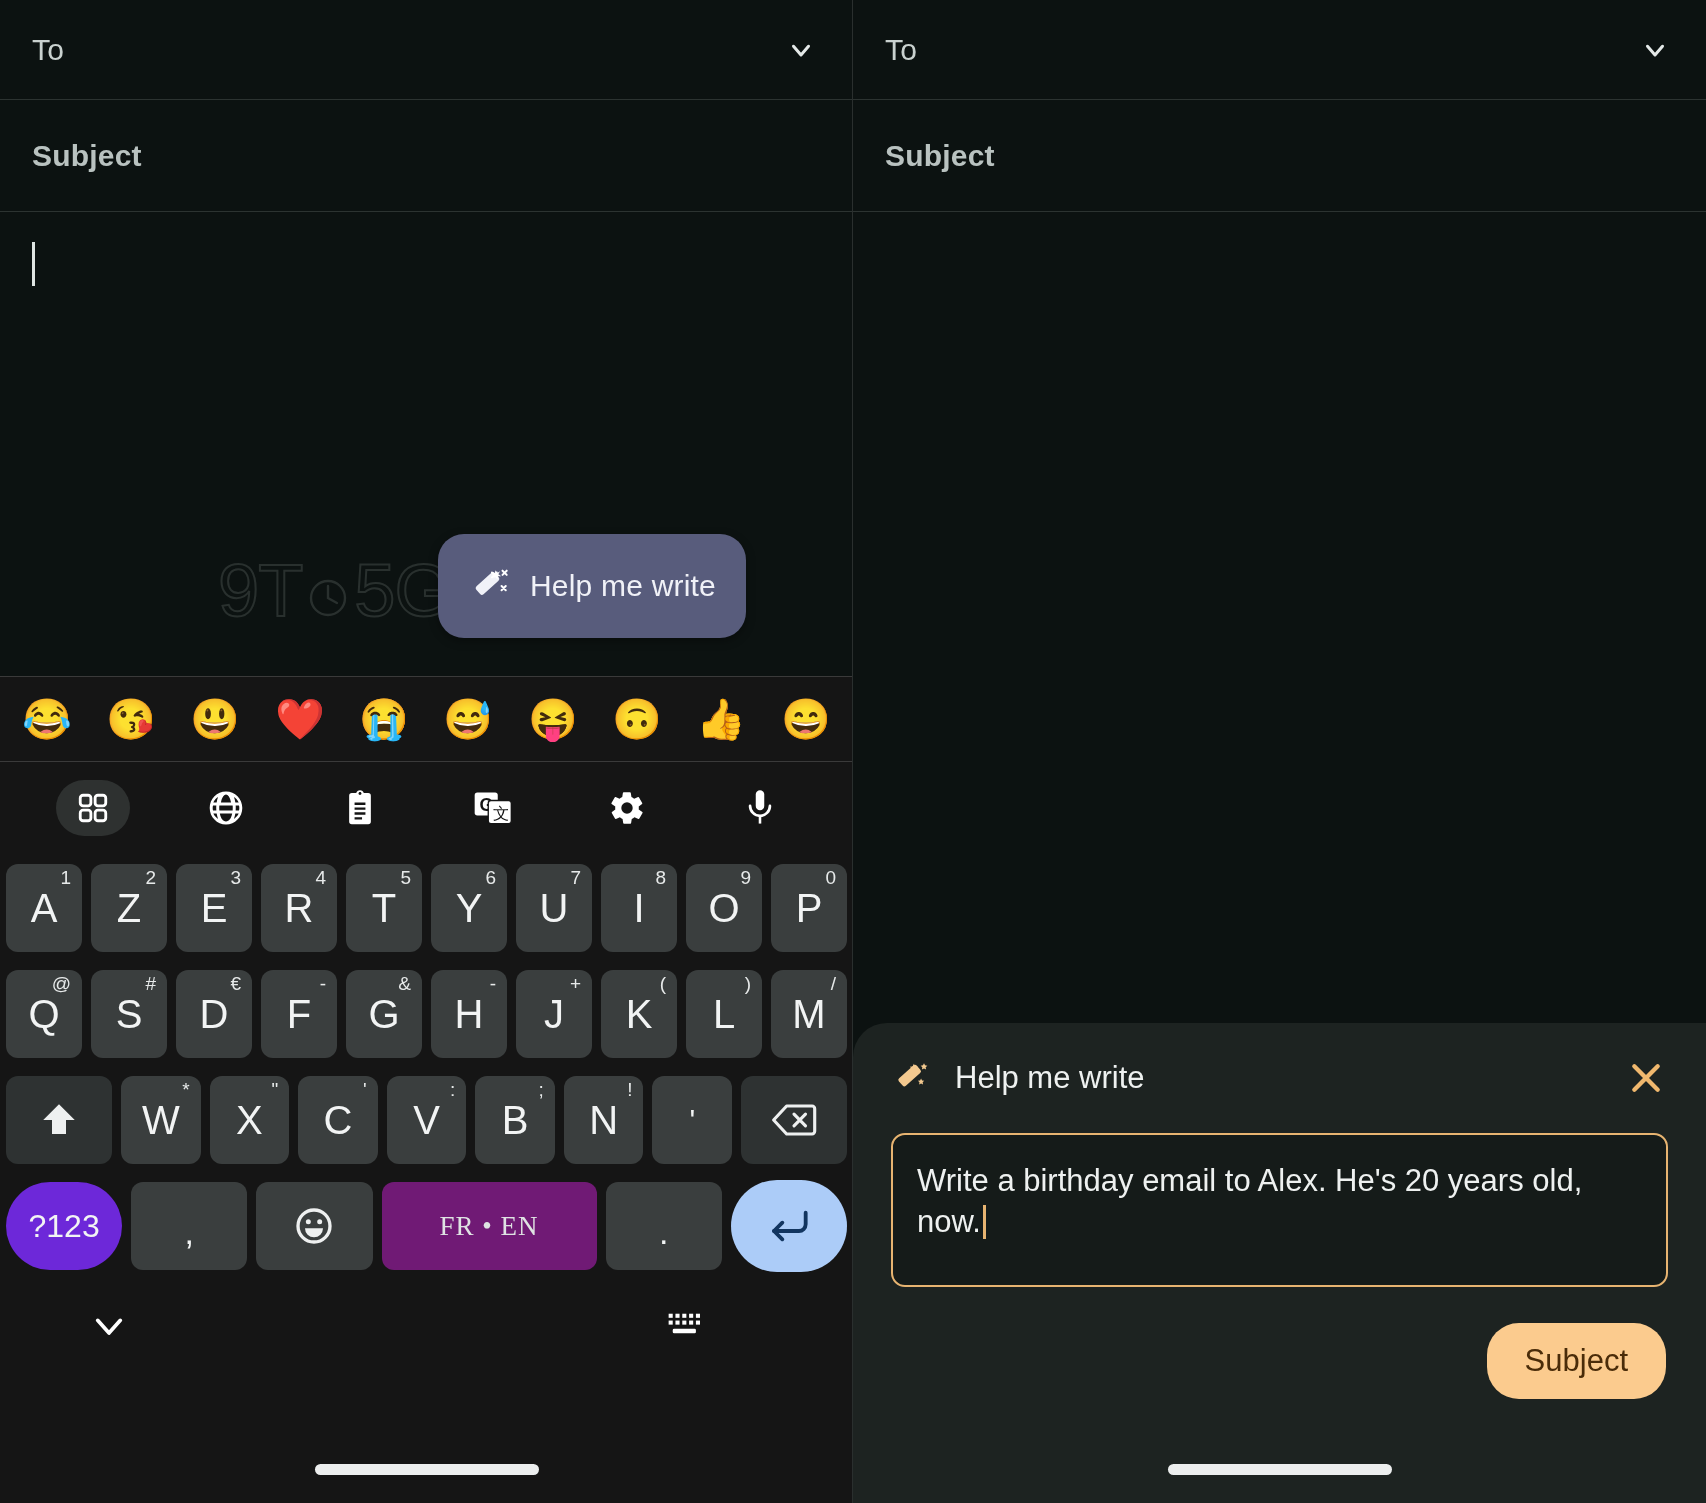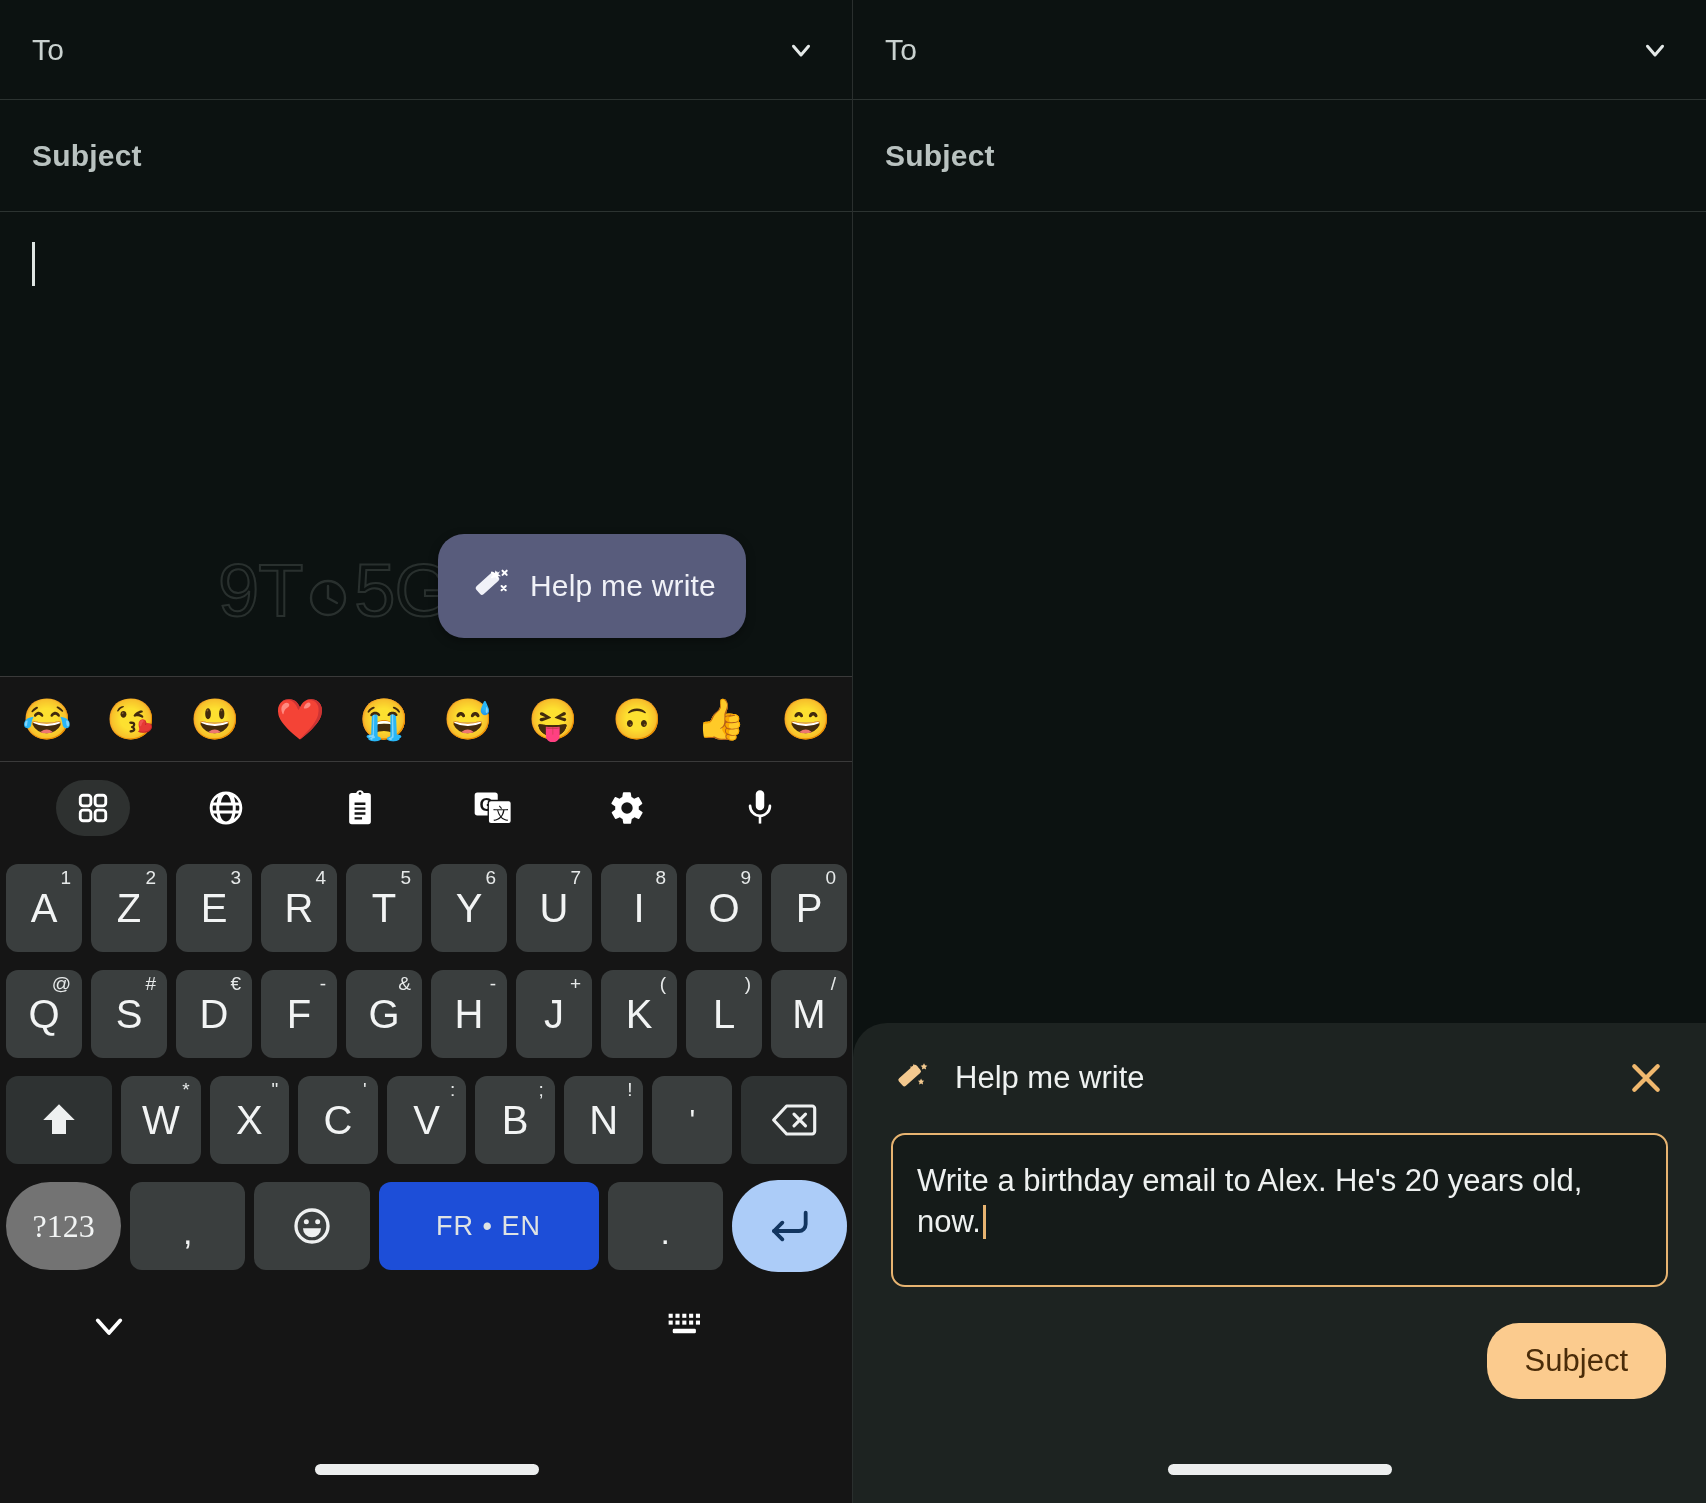--- a/index.html
+++ b/index.html
@@ -137,25 +137,25 @@
     font-family: "Liberation Sans", sans-serif;
   }
   .key .sup {
     position: absolute; top: 4px; right: 11px;
     font-size: 19px; color: #e7eaea; line-height: 1;
   }
   .key.fn { background: #2e3232; flex: 0 0 auto; }
   .key.shift  { width: 106px; }
   .key.bksp   { width: 106px; }
   .key.apos   { width: 72px; background: #3a3e3e; }
-  .key.sym123 { width: 106px; border-radius: 44px; background: #737373; font-size: 32px; font-family: Liberation Serif, serif; }
+  .key.sym123 { width: 106px; border-radius: 44px; background: #6d28d9; font-size: 32px; }
   .key.comma  { width: 72px; background: #3a3e3e; font-size: 34px; align-items: flex-end; padding-bottom: 18px; }
   .key.period { width: 72px; background: #3a3e3e; font-size: 34px; align-items: flex-end; padding-bottom: 18px; }
   .key.emojikey { width: 72px; background: #3a3e3e; }
-  .key.space  { flex: 1 1 auto; background: #1d4ed8; font-size: 27px; color: #dfe3e3; letter-spacing: 1px; }
+  .key.space  { flex: 1 1 auto; background: #701a75; font-size: 27px; color: #dfe3e3; letter-spacing: 1px; font-family: Liberation Serif, serif; }
   .key.enter  {
     width: 96px; height: 92px; background: #acccf8; border-radius: 46px;
   }
   .key.enter svg { display: block; }
   .key svg { display: block; }
 
   .kb-bottom {
     height: 92px;
     position: relative;
     display: flex; align-items: center;

